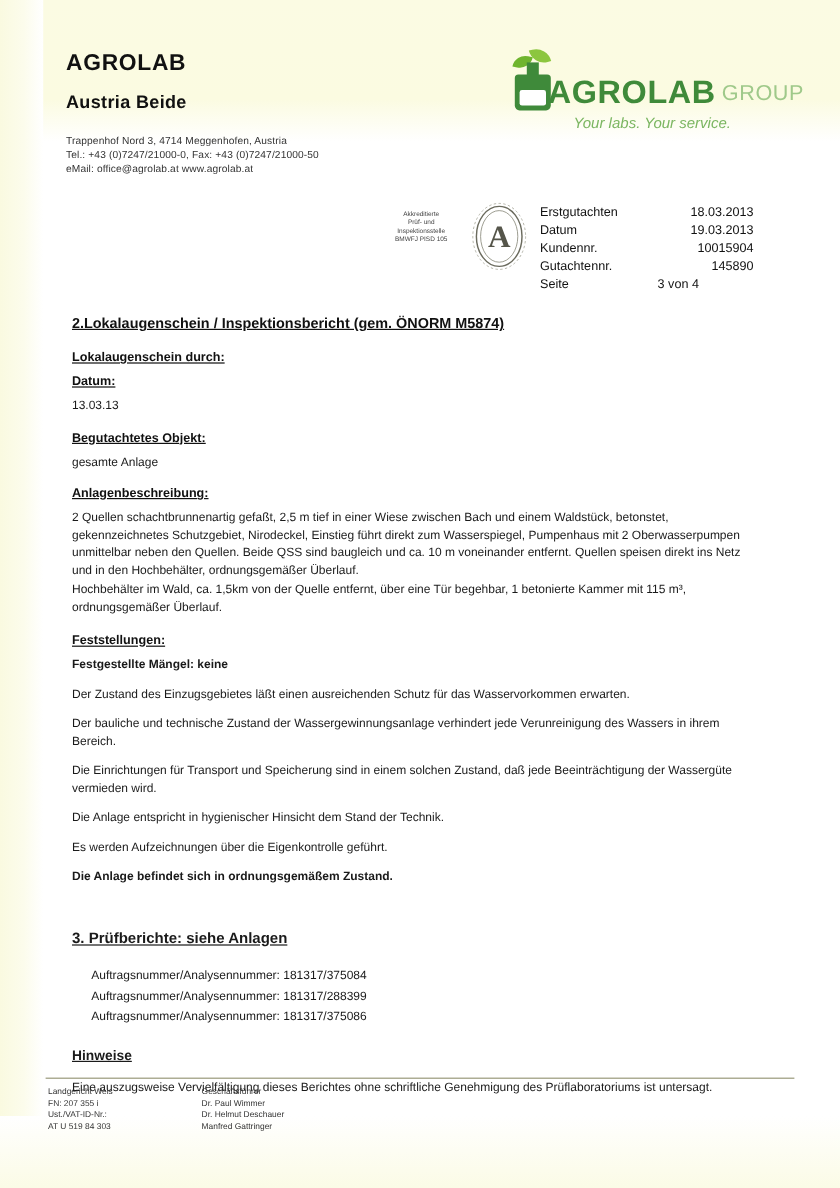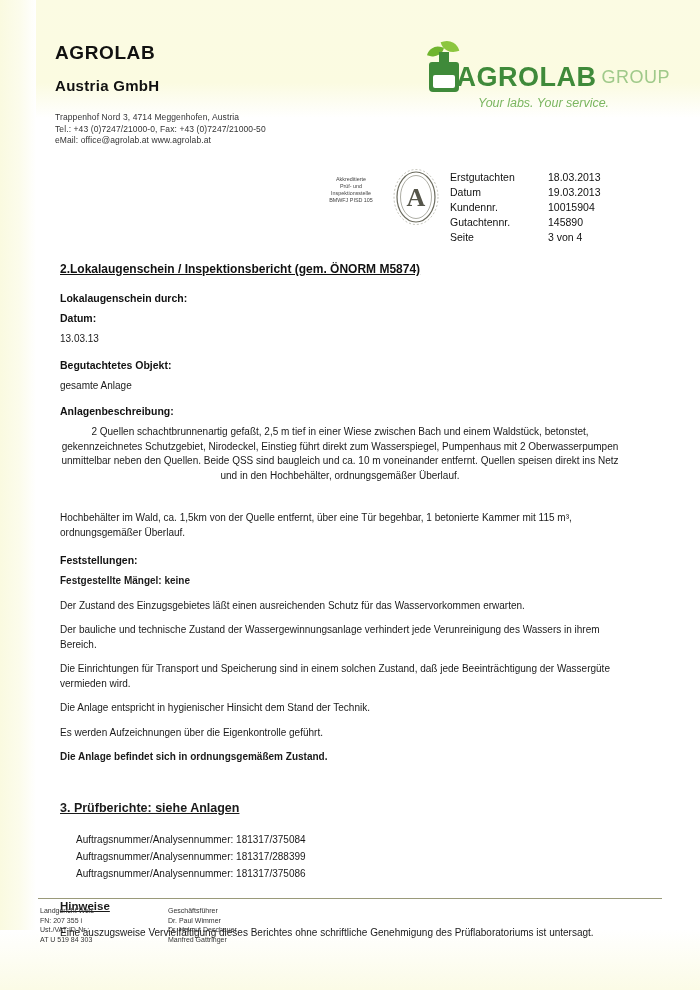--- a/index.html
+++ b/index.html
@@ -190,50 +190,51 @@
     left: 450px;
     top: 170px;
     font-size: 10.5px;
     line-height: 15px;
     color: #111;
   }
   .meta-row {
     display: flex;
   }
   .meta-label { width: 98px; }
-  .meta-value { width: 80px; text-align: left; }
+  .meta-value { width: 80px; text-align: right; }
   .meta-value.left { text-align: left; }
 
   
   .body {
     position: absolute;
     left: 60px;
     top: 262px;
     width: 560px;
   }
   .h-section {
     font-size: 12px;
     font-weight: bold;
     text-decoration: underline;
     margin-bottom: 16px;
     color: #111;
   }
   .h-sub {
     font-size: 10.5px;
     font-weight: bold;
+    text-decoration: underline;
     color: #111;
     margin: 0 0 8px 0;
   }
   .p {
     font-size: 10px;
     line-height: 14.5px;
     color: #1a1a1a;
     margin: 0 0 12px 0;
   }
-  .p.tight { margin-bottom: 28px; text-align: center; }
+  .p.tight { margin-bottom: 2px; }
   .p.block { margin-bottom: 14px; }
   .gap-lg { height: 26px; }
 
   .finding {
     font-size: 10px;
     line-height: 14.5px;
     margin: 0 0 10px 0;
   }
   .finding.bold { font-weight: bold; }
 
@@ -279,21 +280,21 @@
 
 <div class="page">
   <div class="scan-tint-top"></div>
   <div class="scan-tint-left"></div>
   <div class="scan-tint-bottom"></div>
 
   <div class="content">
 
     <div class="brand">
       <div class="brand-line1">AGROLAB</div>
-      <div class="brand-line2">Austria GmbH</div>
+      <div class="brand-line2">Austria Beide</div>
     </div>
 
     <div class="addr">
       <div>Trappenhof Nord 3, 4714 Meggenhofen, Austria</div>
       <div>Tel.: +43 (0)7247/21000-0, Fax: +43 (0)7247/21000-50</div>
       <div>eMail: office@agrolab.at  www.agrolab.at</div>
     </div>
 
     <div class="logo-wrap">
       <div class="logo-row">

